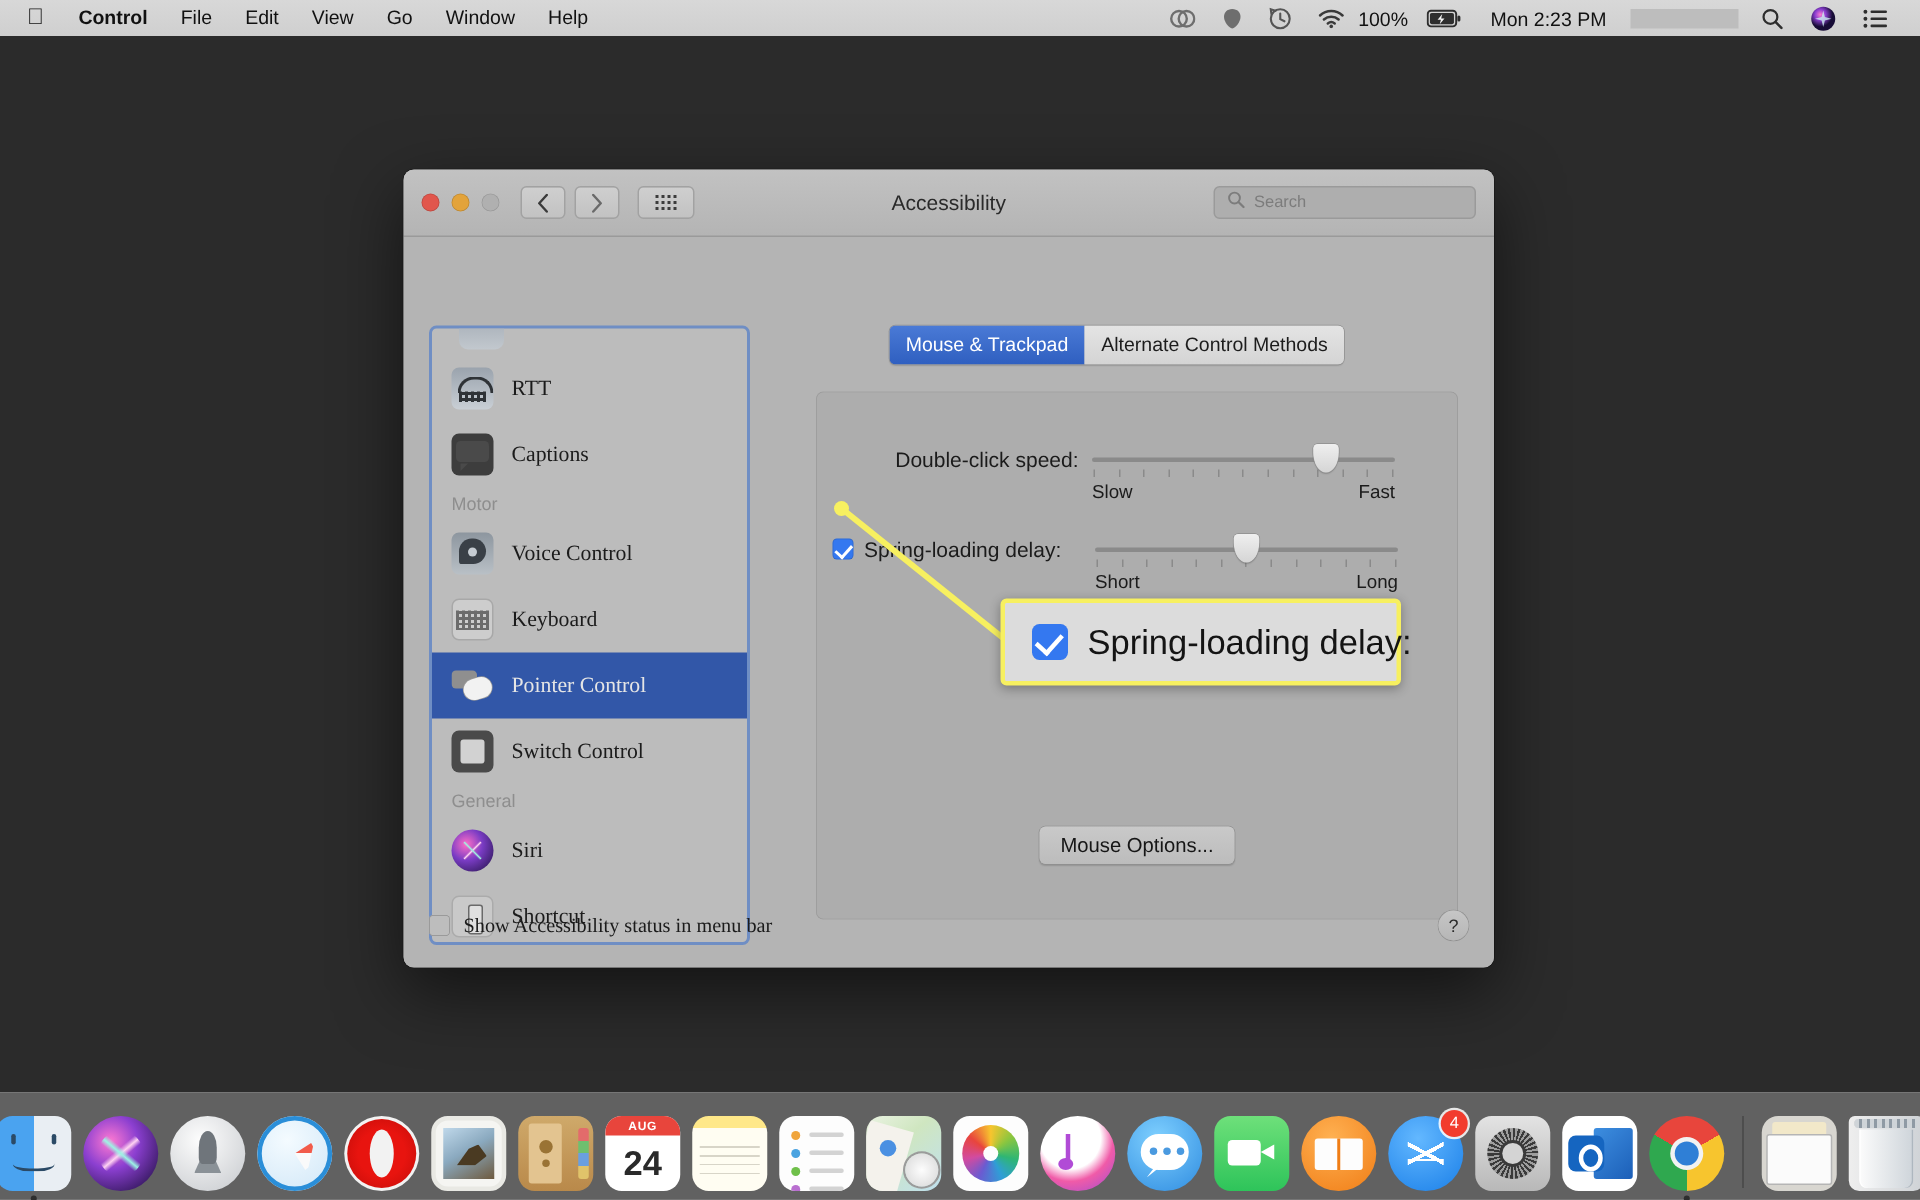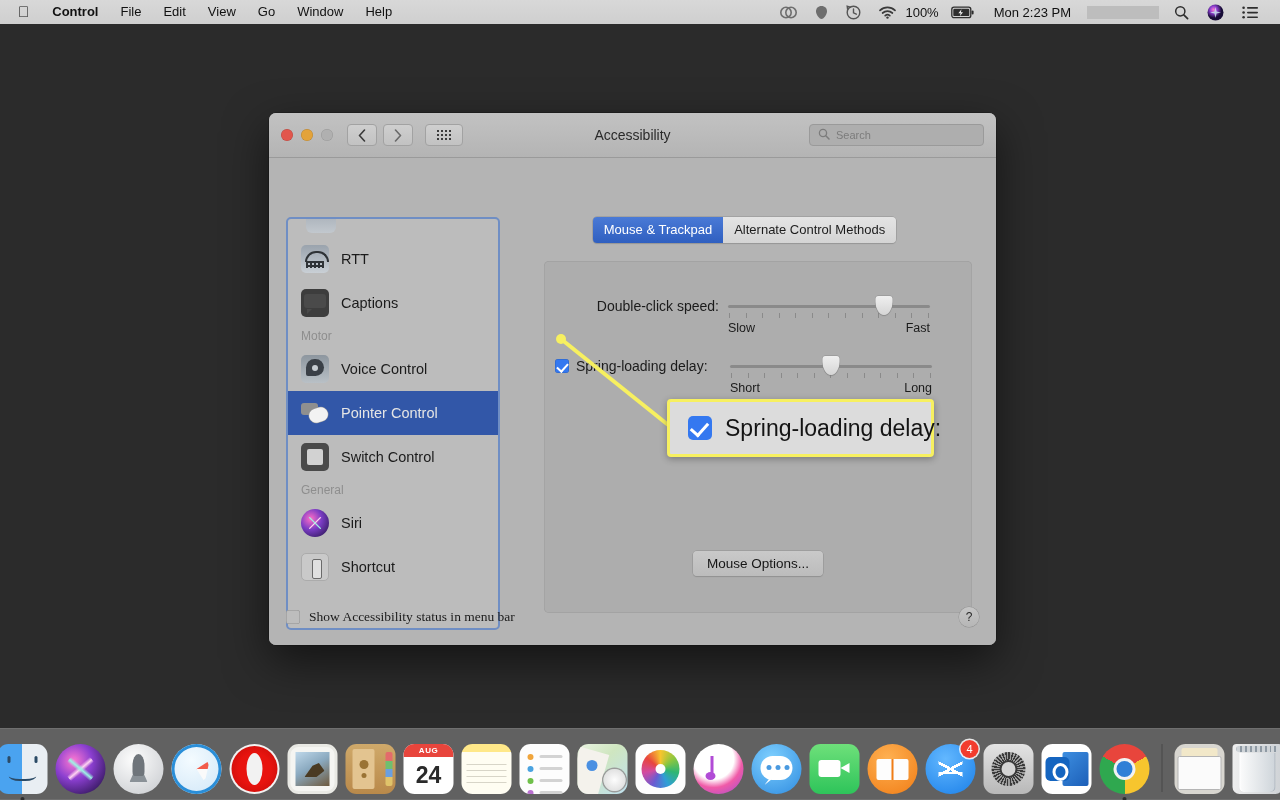--- a/index.html
+++ b/index.html
@@ -80,21 +80,21 @@
   }
   .sb-scrollcut{
     position:absolute; left:0; top:0; width:100%; height:18px; overflow:hidden;
   }
   .sb-cutimg{
     position:absolute; left:18px; top:-16px; width:30px;height:30px;border-radius:6px;
     background:linear-gradient(to bottom,#9aa3ad,#c2c8ce);
   }
   .sb-list{position:absolute; top:18px; left:0; right:0;}
   .sb-item{
-    height:44px; display:flex; align-items:center; gap:12px; padding:0 8px 0 13px;
+    height:44px; display:flex; align-items:center; gap:12px; padding:0 8px 0 13px;font-family:Liberation Serif, serif;
   }
   .sb-item.sel{background:#3257a8;}
   .sb-item.sel .sb-label{color:#e5e5e5;}
   .sb-label{font-size:14.5px;color:#1b1b1b; white-space:nowrap;}
   .sb-head{
     font-size:12px;color:#8e8e8e; padding:2px 0 3px 13px; height:22px;
     display:flex;align-items:center;
   }
   .sb-ico{width:28px;height:28px;flex:0 0 28px;border-radius:5px;position:relative;overflow:hidden;}
 
@@ -514,20 +514,24 @@
         <div class="sb-head">Motor</div>
 
         <div class="sb-item">
           <span class="sb-ico ico-voice">
               <i class="vc"></i>
               <i class="vd"></i>
             </span>
           <span class="sb-label">Voice Control</span>
         </div>
 
+        <div class="sb-item">
+          <span class="sb-ico ico-kbd"></span>
+          <span class="sb-label">Keyboard</span>
+        </div>
 
         <div class="sb-item sel">
           <span class="sb-ico ico-pointer">
               <i class="p1"></i>
               <i class="p2"></i>
             </span>
           <span class="sb-label">Pointer Control</span>
         </div>
 
         <div class="sb-item">

